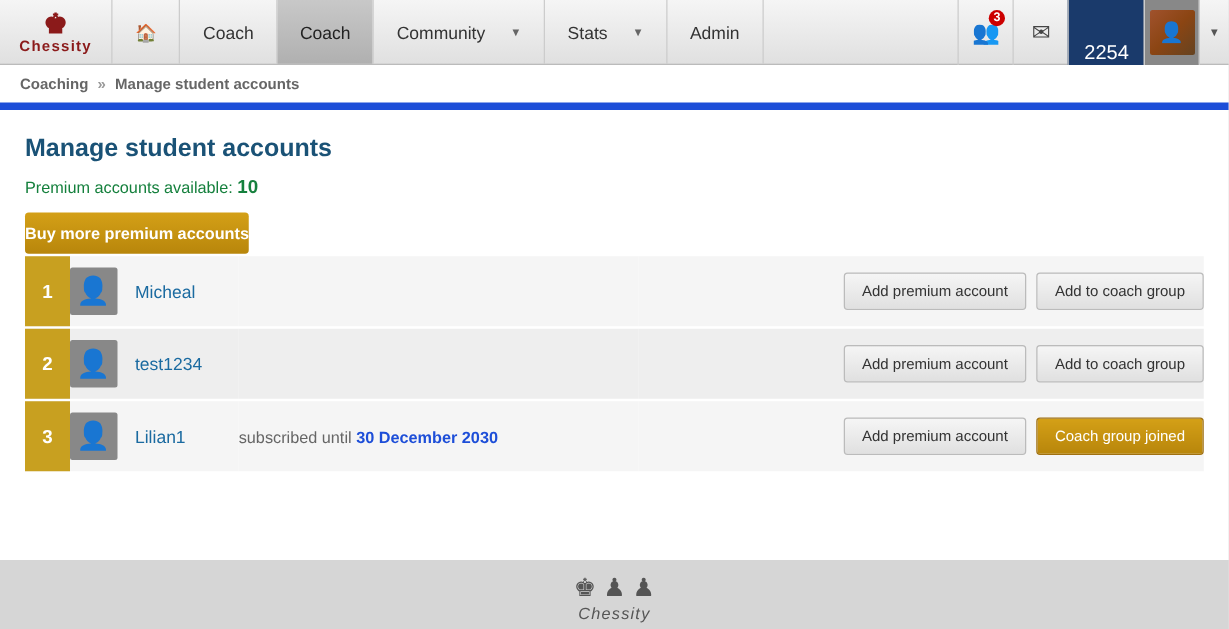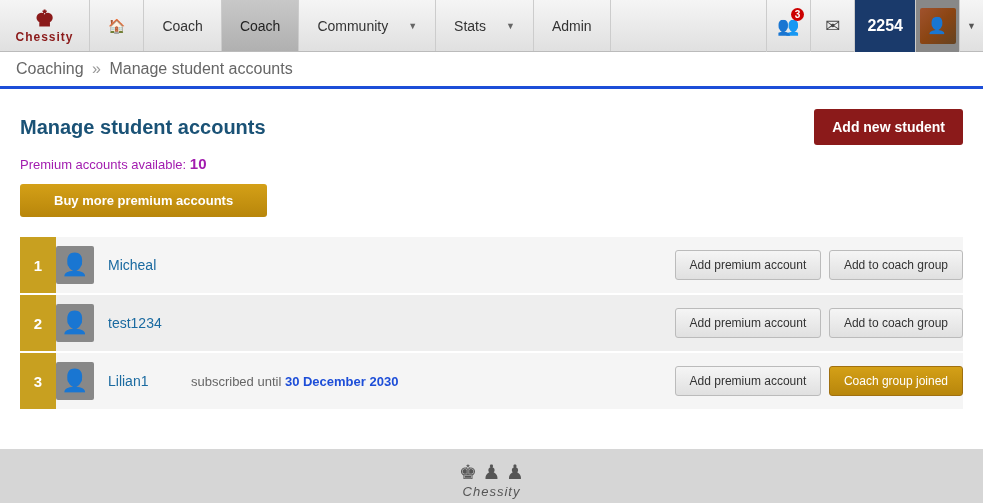--- a/index.html
+++ b/index.html
@@ -63,24 +63,24 @@
       position: relative;
       font-size: 18px;
       color: #444;
     }
     .badge {
       position: absolute; top: 8px; right: 6px;
       background: #c00; color: white; font-size: 10px;
       border-radius: 8px; padding: 1px 4px; font-weight: bold;
     }
     .nav-score-btn {
-      display: flex; align-items: center; justify-content: center;
+      display: flex; align-items: flex-end; justify-content: center;
       padding: 0 12px; height: 52px;
       background: #1a3a6b; color: white;
-      font-size: 16px; font-weight: bold;
+      font-size: 16px; font-weight: normal;
       cursor: pointer;
       border-left: 1px solid #ccc;
     }
     .nav-avatar {
       width: 44px; height: 52px;
       display: flex; align-items: center; justify-content: center;
       border-left: 1px solid #ccc;
       cursor: pointer;
       overflow: hidden;
       background: #888;
@@ -97,23 +97,24 @@
       width: 24px; height: 52px;
       border-left: 1px solid #ccc;
       cursor: pointer;
       font-size: 9px; color: #555;
     }
 
     
     .breadcrumb-bar {
       background: white;
       padding: 8px 16px;
-      border-bottom: 3px solid #1d4ed8;
-      font-size: 16px;
+      border-bottom: 6px solid #1d4ed8;
+      font-size: 12px;
       color: #666;
+      font-weight: bold;
     }
     .breadcrumb-bar a { color: #666; text-decoration: none; }
     .breadcrumb-sep { margin: 0 4px; color: #999; }
 
     
     .main-content {
       background: white;
       padding: 20px 20px 30px 20px;
       min-height: 360px;
     }
@@ -134,35 +135,34 @@
       border: none;
       padding: 10px 18px;
       font-size: 14px;
       font-weight: bold;
       border-radius: 3px;
       cursor: pointer;
     }
 
     .premium-info {
       font-size: 13px;
-      color: #a21caf;
+      color: #15803d;
       margin-bottom: 12px;
     }
     .premium-info strong { font-size: 15px; font-weight: bold; }
 
     .buy-btn {
       background: linear-gradient(to bottom, #d4a017, #b8860b);
       color: white;
       border: none;
-      padding: 9px 34px;
+      padding: 9px 0;
       font-size: 13px;
       font-weight: bold;
       border-radius: 3px;
       cursor: pointer;
-      margin-bottom: 18px;
     }
     .row-num-cell {
       width: 36px; padding: 0;
     }
     .num-box {
       background: #c8a020;
       color: white;
       font-weight: bold;
       font-size: 15px;
       width: 36px;
@@ -311,21 +311,20 @@
 
 <div class="breadcrumb-bar">
   <a>Coaching</a>
   <span class="breadcrumb-sep">»</span>
   <span>Manage student accounts</span>
 </div>
 
 <div class="main-content">
   <div class="page-header">
     <h1 class="page-title">Manage student accounts</h1>
-    <button class="add-new-btn">Add new student</button>
   </div>
 
   <div class="premium-info">
     <span>Premium accounts available:</span>
     <strong>10</strong>
   </div>
 
   <button class="buy-btn">Buy more premium accounts</button>
 
   

